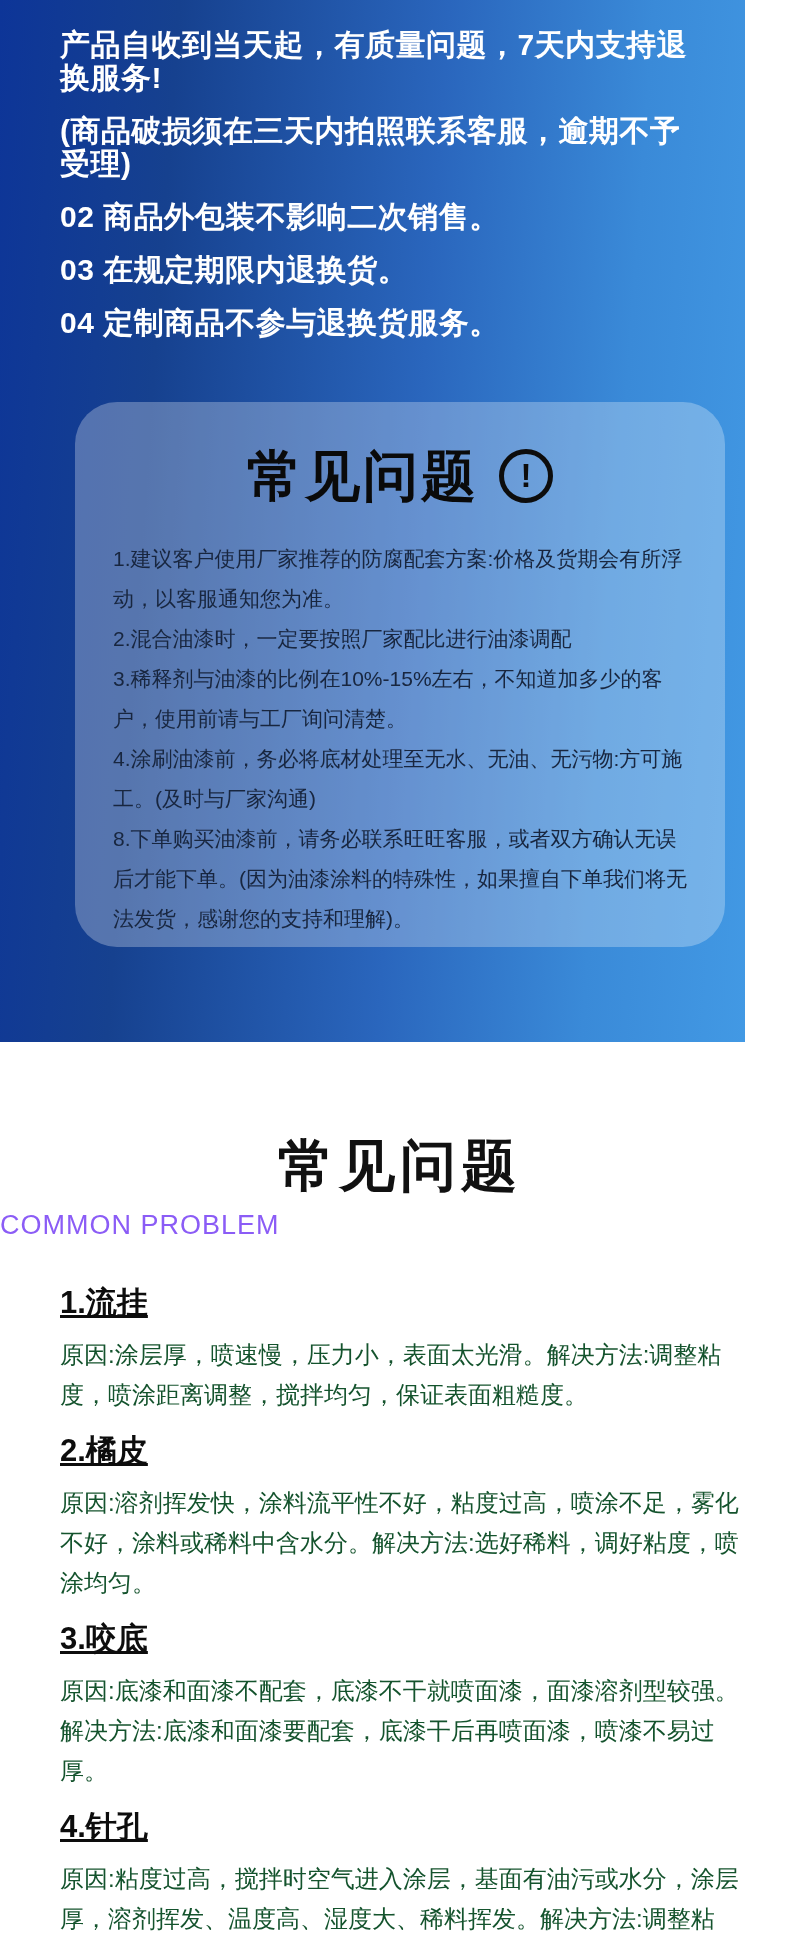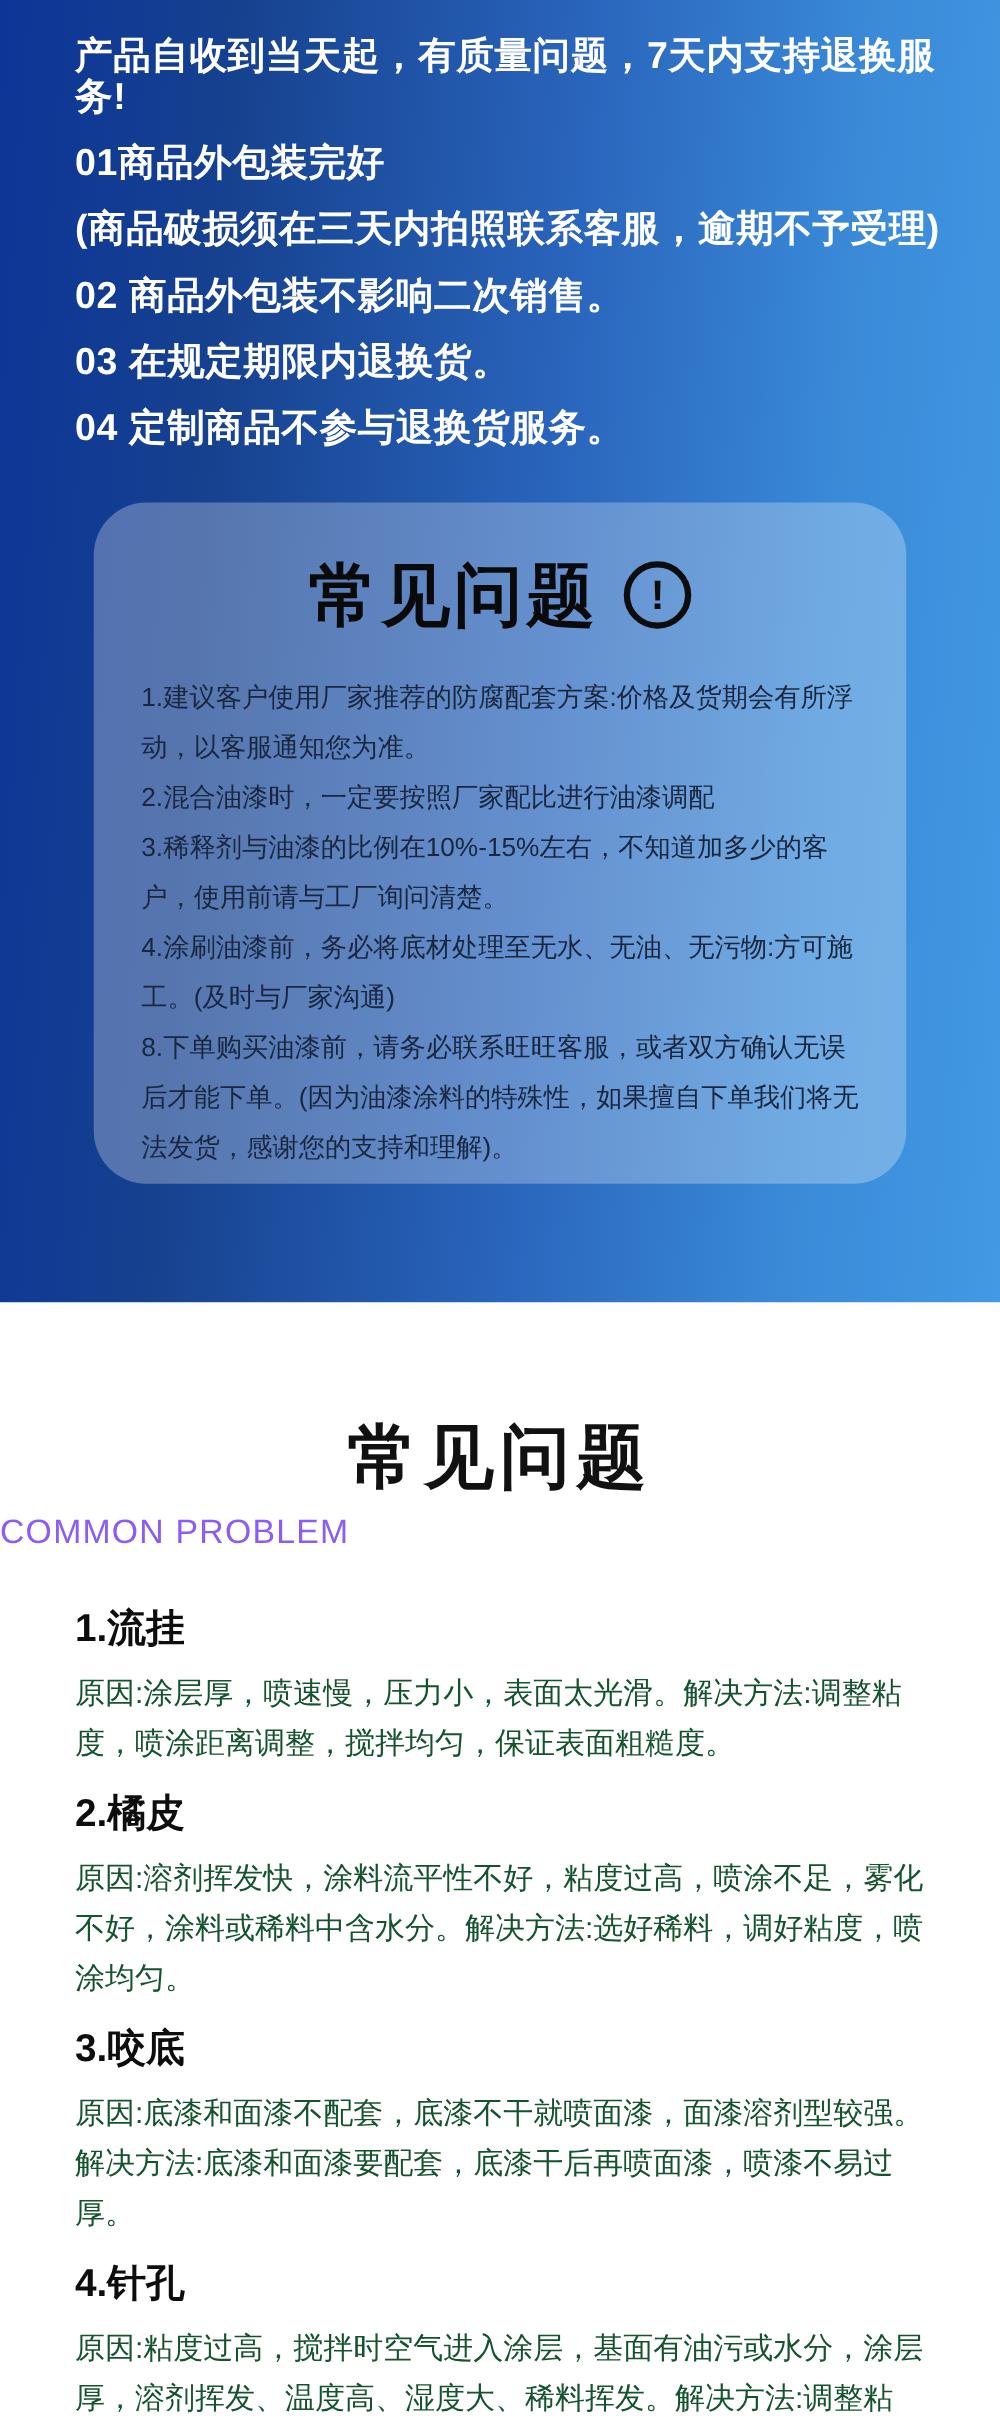--- a/index.html
+++ b/index.html
@@ -12,23 +12,24 @@
     width:800px;
     height:1941px;
     margin:0 auto;
     overflow:hidden;
     background:#ffffff;
   }
   
   .hero{
     position:absolute;
     top:0;left:0;
-    width:800px;
+    width:708px;
     height:1042px;
     background:linear-gradient(94deg,#0d3598 0%,#16418f 22%,#2a66bd 55%,#3a8ad8 80%,#4299e4 100%);
+    padding-left:37px;
   }
   .policy{
     position:absolute;
     top:28px;
     left:60px;
     right:36px;
   }
   .policy p{
     margin:0 0 20px 0;
     font-size:30px;
@@ -111,37 +112,37 @@
   }
   .faq-list{
     margin:44px 60px 0 60px;
   }
   .faq-heading{
     margin:0 0 14px 0;
     font-size:31px;
     font-weight:800;
     color:#0d0d0d;
     line-height:36px;
+    text-decoration:underline;
   }
   .faq-body{
     margin:0 0 18px 0;
     font-size:24px;
     line-height:40px;
     color:#14532d;
   }
 </style>
 </head>
 <body>
 
 <div class="page">
 
   <div class="hero">
     <div class="policy">
       <p>产品自收到当天起，有质量问题，7天内支持退换服务!</p>
-      <p>01商品外包装完好</p>
       <p>(商品破损须在三天内拍照联系客服，逾期不予受理)</p>
       <p>02 商品外包装不影响二次销售。</p>
       <p>03 在规定期限内退换货。</p>
       <p>04 定制商品不参与退换货服务。</p>
     </div>
 
     <div class="notice-card">
       <div class="notice-title-row">
         <span class="notice-title">常见问题</span>
         <span class="excl-icon">!</span>

